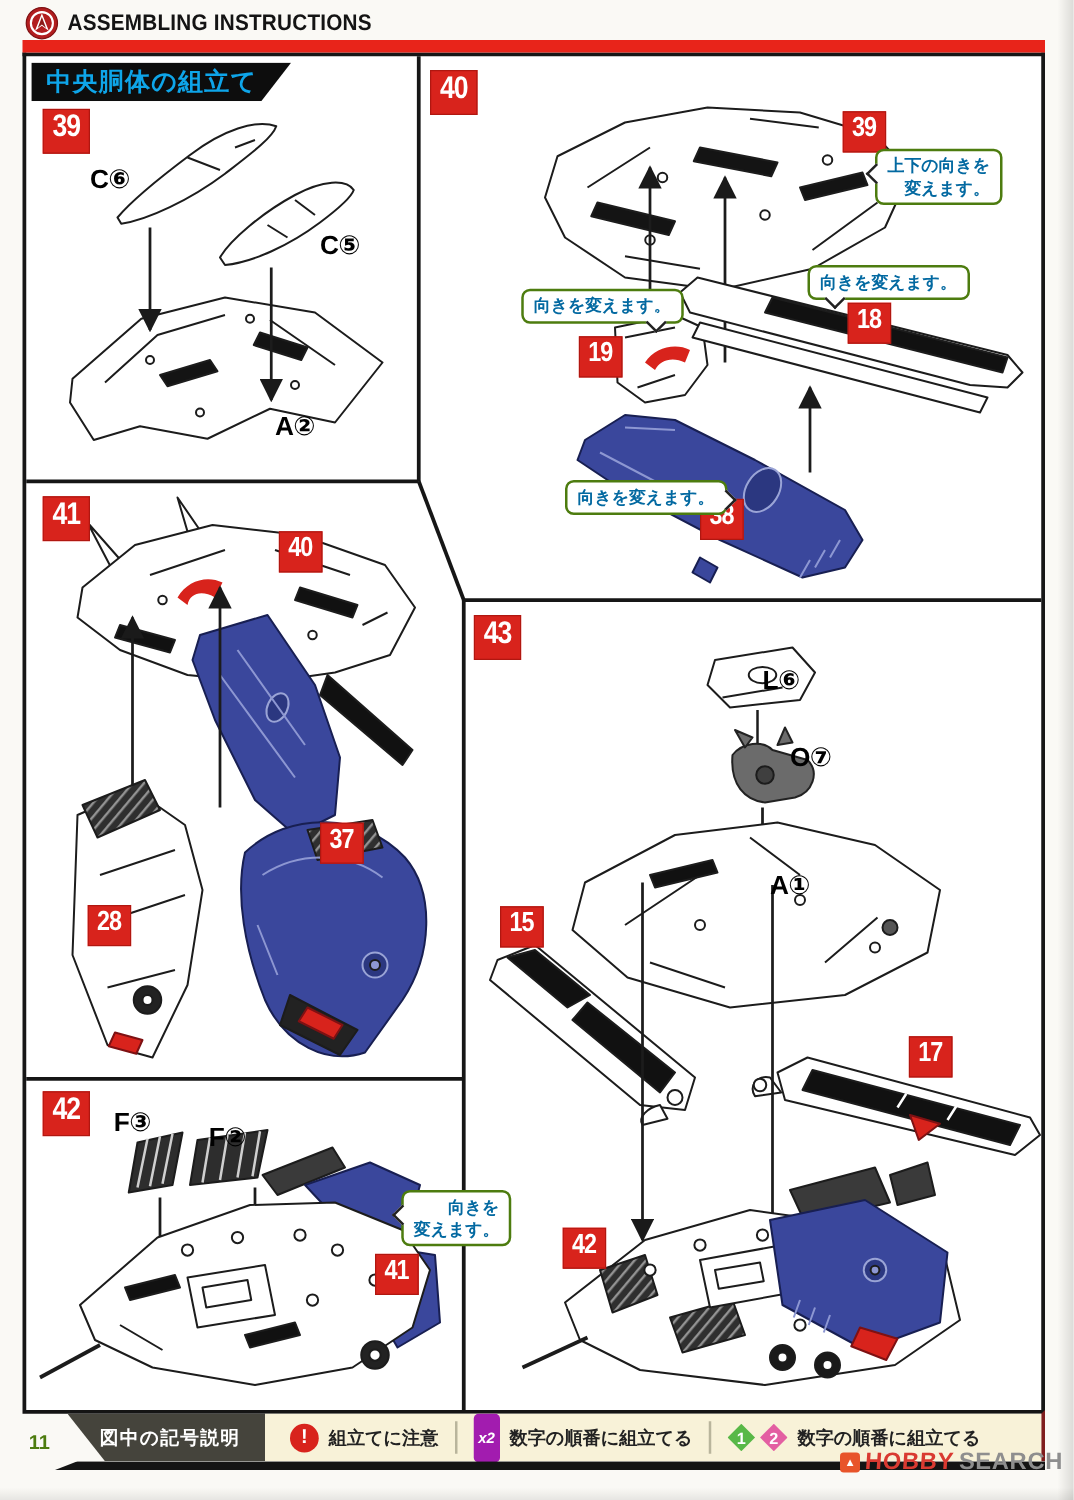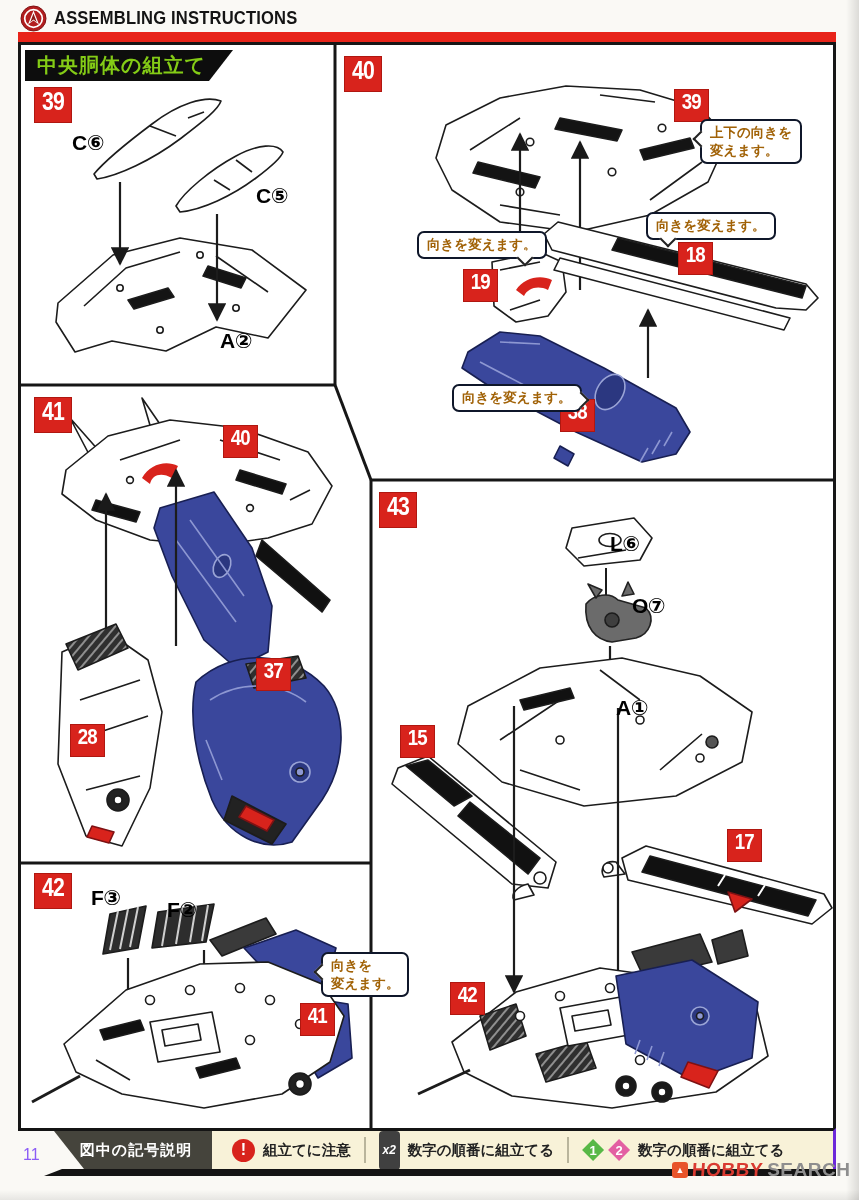--- a/index.html
+++ b/index.html
@@ -19,56 +19,56 @@
   .edge-shade{position:absolute;right:0;top:0;width:13px;height:100%;
     background:linear-gradient(to right,rgba(0,0,0,0),rgba(0,0,0,.12));z-index:4;pointer-events:none;}
   .bottom-shade{position:absolute;left:0;bottom:0;width:100%;height:10px;
     background:linear-gradient(to bottom,rgba(0,0,0,0),rgba(0,0,0,.08));z-index:4;pointer-events:none;}
   
   svg.art{position:absolute;left:0;top:0;z-index:1;pointer-events:none;}
   
   .banner{position:absolute;left:25px;top:50px;width:208px;height:31px;background:#0d0d0d;z-index:2;
     clip-path:polygon(0 0,100% 0,calc(100% - 24px) 100%,0 100%);
     display:flex;align-items:center;}
-  .banner span{color:#84cc16;font-size:20px;font-weight:700;padding-left:12px;letter-spacing:1px;white-space:nowrap;}
+  .banner span{color:#0ea5e9;font-size:20px;font-weight:700;padding-left:12px;letter-spacing:1px;white-space:nowrap;}
   
   .step,.refbox{position:absolute;background:#d8231c;color:#fff;display:flex;align-items:flex-start;justify-content:center;
     z-index:2;box-shadow:inset 0 0 0 1px #b01710;}
   .step{width:38px;height:36px;font-size:25px;font-weight:800;}
   .refbox{width:35px;height:33px;font-size:22px;font-weight:800;}
   .step span,.refbox span{transform:scaleX(.85);letter-spacing:-1px;}
   
   .plabel{position:absolute;z-index:2;font-weight:700;font-size:21px;color:#000;white-space:nowrap;letter-spacing:-.5px;}
   
-  .callout{position:absolute;z-index:2;background:#fff;border:2px solid #0f172a;border-radius:7px;
-    padding:3px 8px;font-size:13.5px;font-weight:700;color:#a16207;line-height:1.3;white-space:nowrap;}
+  .callout{position:absolute;z-index:2;background:#fff;border:2px solid #4d7c0f;border-radius:7px;
+    padding:3px 8px;font-size:13.5px;font-weight:700;color:#0369a1;line-height:1.3;white-space:nowrap;text-align:right;}
   .tail{position:absolute;width:10px;height:10px;background:#fff;border-left:2px solid #222;border-bottom:2px solid #222;}
   .tail.left{left:-7px;top:12px;transform:rotate(45deg);}
   .tail.right{right:-7px;top:8px;transform:rotate(225deg);}
   .tail.downr{bottom:-7px;right:14px;transform:rotate(-45deg);}
   .tail.downl{bottom:-7px;left:14px;transform:rotate(-45deg);}
   
   .legend-outer{position:absolute;left:18px;top:1128px;width:818px;height:41px;box-sizing:border-box;
-    border-top:3px solid #141414;border-right:3px solid #6d28d9;z-index:2;}
+    border-top:3px solid #141414;border-right:3px solid #7f1d1d;z-index:2;}
   .legend-bar{position:absolute;left:36px;top:0;right:0;bottom:0;display:flex;}
   .legend-title{width:158px;background:#45443c;color:#fff;display:flex;align-items:center;justify-content:center;
     clip-path:polygon(0 0,100% 0,100% 100%,30px 100%);font-size:15px;font-weight:700;padding-left:6px;box-sizing:border-box;letter-spacing:1px;}
   .legend-items{flex:1;background:#f8f2d8;display:flex;align-items:center;gap:13px;padding-left:20px;}
   .legend-item{display:flex;align-items:center;gap:8px;font-size:14.5px;font-weight:700;color:#222;white-space:nowrap;}
   .lsep{width:2px;height:26px;background:#b9b59c;}
   .badge-warning{width:23px;height:23px;border-radius:50%;background:#d8231c;color:#fff;display:flex;align-items:center;justify-content:center;font-size:16px;font-weight:800;}
-  .badge-x2{width:21px;height:39px;border-radius:4px;background:#404040;color:#fff;display:flex;align-items:center;justify-content:center;font-size:12px;font-weight:800;font-style:italic;}
+  .badge-x2{width:21px;height:39px;border-radius:4px;background:#a21caf;color:#fff;display:flex;align-items:center;justify-content:center;font-size:12px;font-weight:800;font-style:italic;}
   .diamond{width:22px;height:22px;color:#fff;display:flex;align-items:center;justify-content:center;font-size:13px;font-weight:800;
     clip-path:polygon(50% 0,100% 50%,50% 100%,0 50%);}
   .diamond.green{background:#58b847;margin-right:-4px;}
   .diamond.pink{background:#e35fa2;}
   .bottombar{position:absolute;left:44px;top:1169px;width:792px;height:7px;background:#141414;z-index:2;
     clip-path:polygon(18px 0,100% 0,100% 100%,0 100%);}
   
-  .pagenum{position:absolute;left:23px;top:1146px;font-size:16px;font-weight:400;color:#8b5cf6;z-index:3;}
+  .pagenum{position:absolute;left:23px;top:1146px;font-size:16px;font-weight:700;color:#4d7c0f;z-index:3;}
   .watermark{position:absolute;left:672px;top:1159px;display:flex;align-items:center;gap:4px;z-index:5;}
   .wm-ico{width:16px;height:16px;border-radius:3px;background:#e8542a;display:flex;align-items:center;justify-content:center;color:#fff;font-size:9px;}
   .wm-hobby{font-size:19px;font-weight:800;color:#d93a31;letter-spacing:.5px;transform:skewX(-4deg);}
   .wm-search{font-size:19px;font-weight:800;color:#8e8e8e;letter-spacing:.5px;}
 </style>
 </head>
 <body>
 
 <div class="hdr">
   <svg width="27" height="27" viewBox="0 0 27 27">

